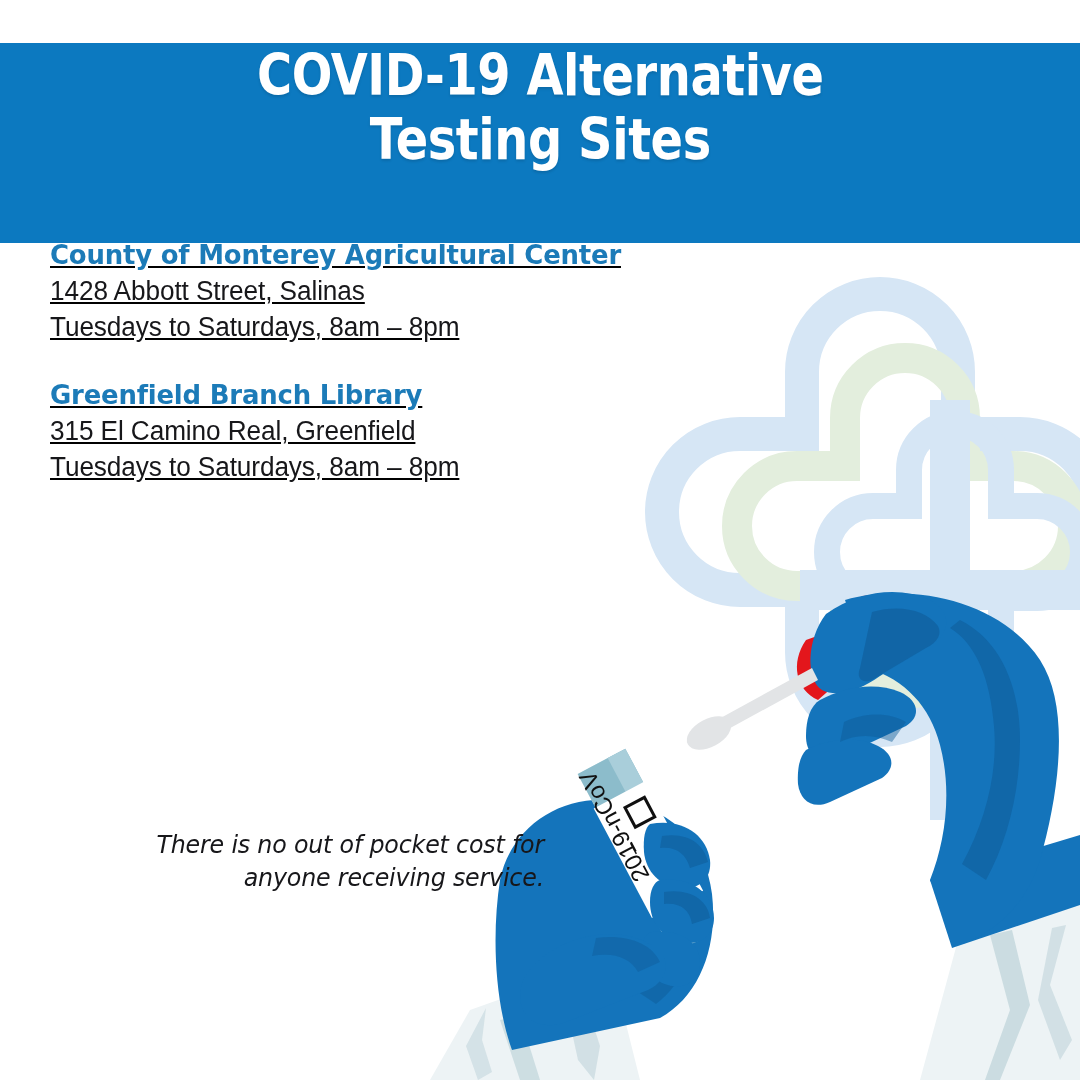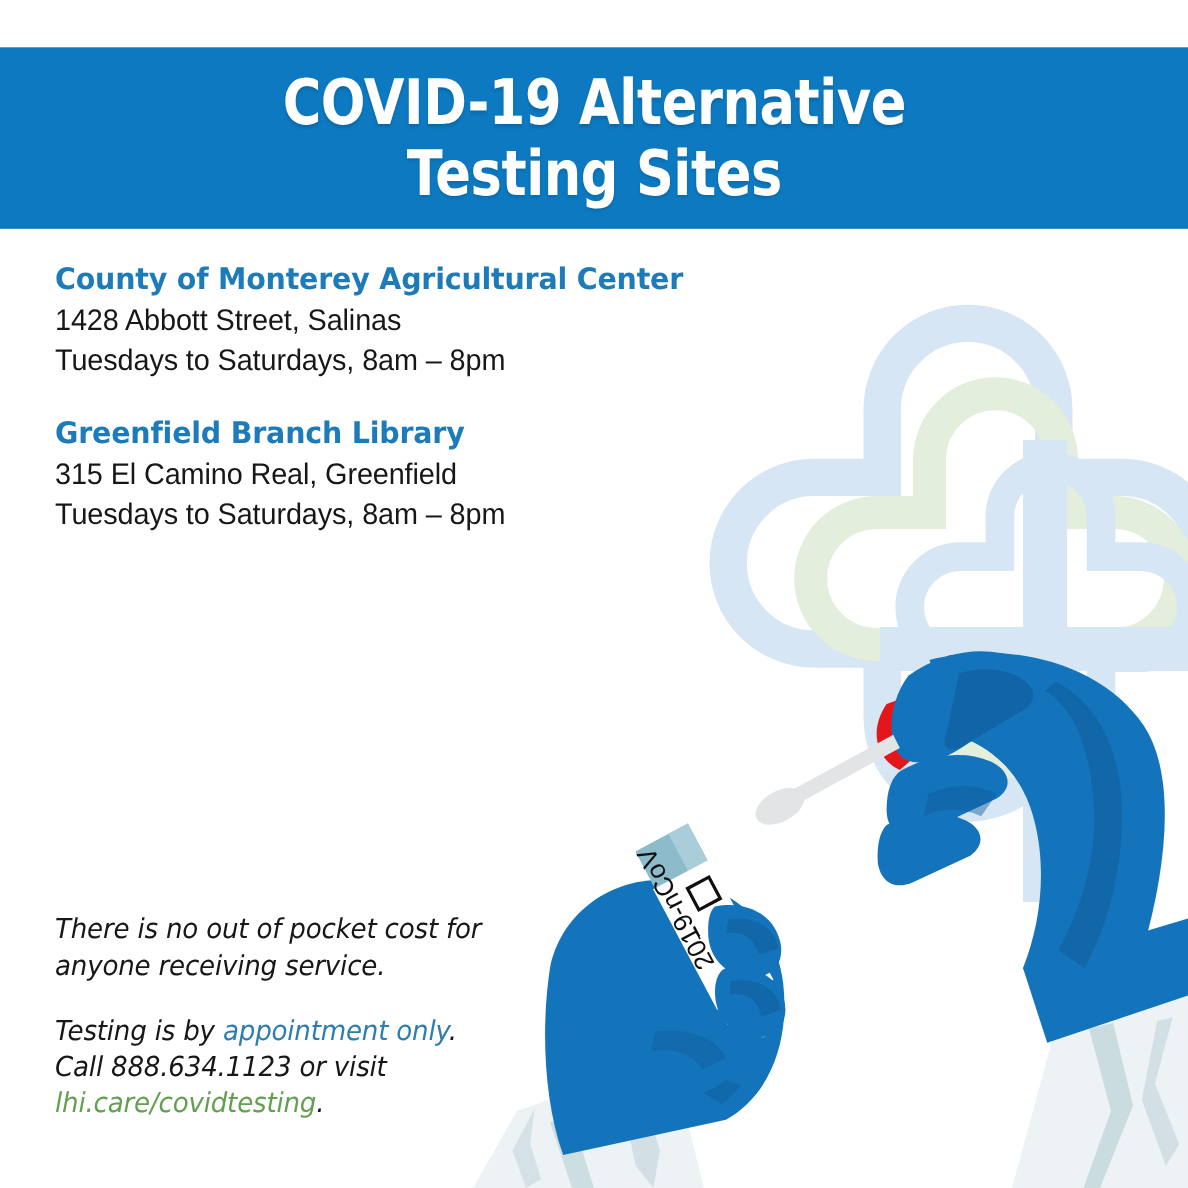--- a/index.html
+++ b/index.html
@@ -23,24 +23,24 @@
     background: #ffffff;
     overflow: hidden;
   }
 
   
   #header-banner {
     position: absolute;
     left: 0;
     top: 43px;
     width: 1080px;
-    height: 165px;
+    height: 200px;
     background: #0C79C0;
     display: flex;
-    align-items: center;
+    align-items: flex-start;
     justify-content: center;
     z-index: 5;
   }
   #header-title {
     color: #ffffff;
     font-family: "DejaVu Sans", sans-serif;
     font-weight: bold;
     font-size: 57px;
     line-height: 64px;
     text-align: center;
@@ -62,20 +62,21 @@
     pointer-events: none;
   }
 
   
   #sites-list {
     position: absolute;
     left: 50px;
     top: 236px;
     width: 660px;
     z-index: 3;
+    text-decoration: underline;
   }
   .site-entry {
     margin-bottom: 31px;
   }
   .site-name {
     color: #1C7BB8;
     font-family: "DejaVu Sans", sans-serif;
     font-weight: bold;
     font-size: 27px;
     line-height: 37px;
@@ -109,20 +110,21 @@
     font-size: 25px;
     line-height: 33px;
     color: #17171A;
     letter-spacing: -0.2px;
     transform: scaleX(0.95);
     transform-origin: left center;
     white-space: nowrap;
   }
   #note-cost {
     margin-bottom: 26px;
+    text-align: right;
   }
   .accent-blue { color: #2E7DB0; }
   .accent-green { color: #64A051; }
 </style>
 </head>
 <body>
 
 <div id="poster">
 
   <svg id="illustration" viewBox="0 0 1080 1080" width="1080" height="1080" xmlns="http://www.w3.org/2000/svg">
@@ -280,21 +282,16 @@
 
   </div>
 
   <div id="notes">
 
     <div id="note-cost">
       <div class="note-line">There is no out of pocket cost for</div>
       <div class="note-line">anyone receiving service.</div>
     </div>
 
-    <div>
-      <div class="note-line"><span>Testing is by </span><span class="accent-blue">appointment only</span><span>.</span></div>
-      <div class="note-line">Call 888.634.1123 or visit</div>
-      <div class="note-line"><span class="accent-green">lhi.care/covidtesting</span><span>.</span></div>
-    </div>
 
   </div>
 
 </div>
 
 </body></html>

